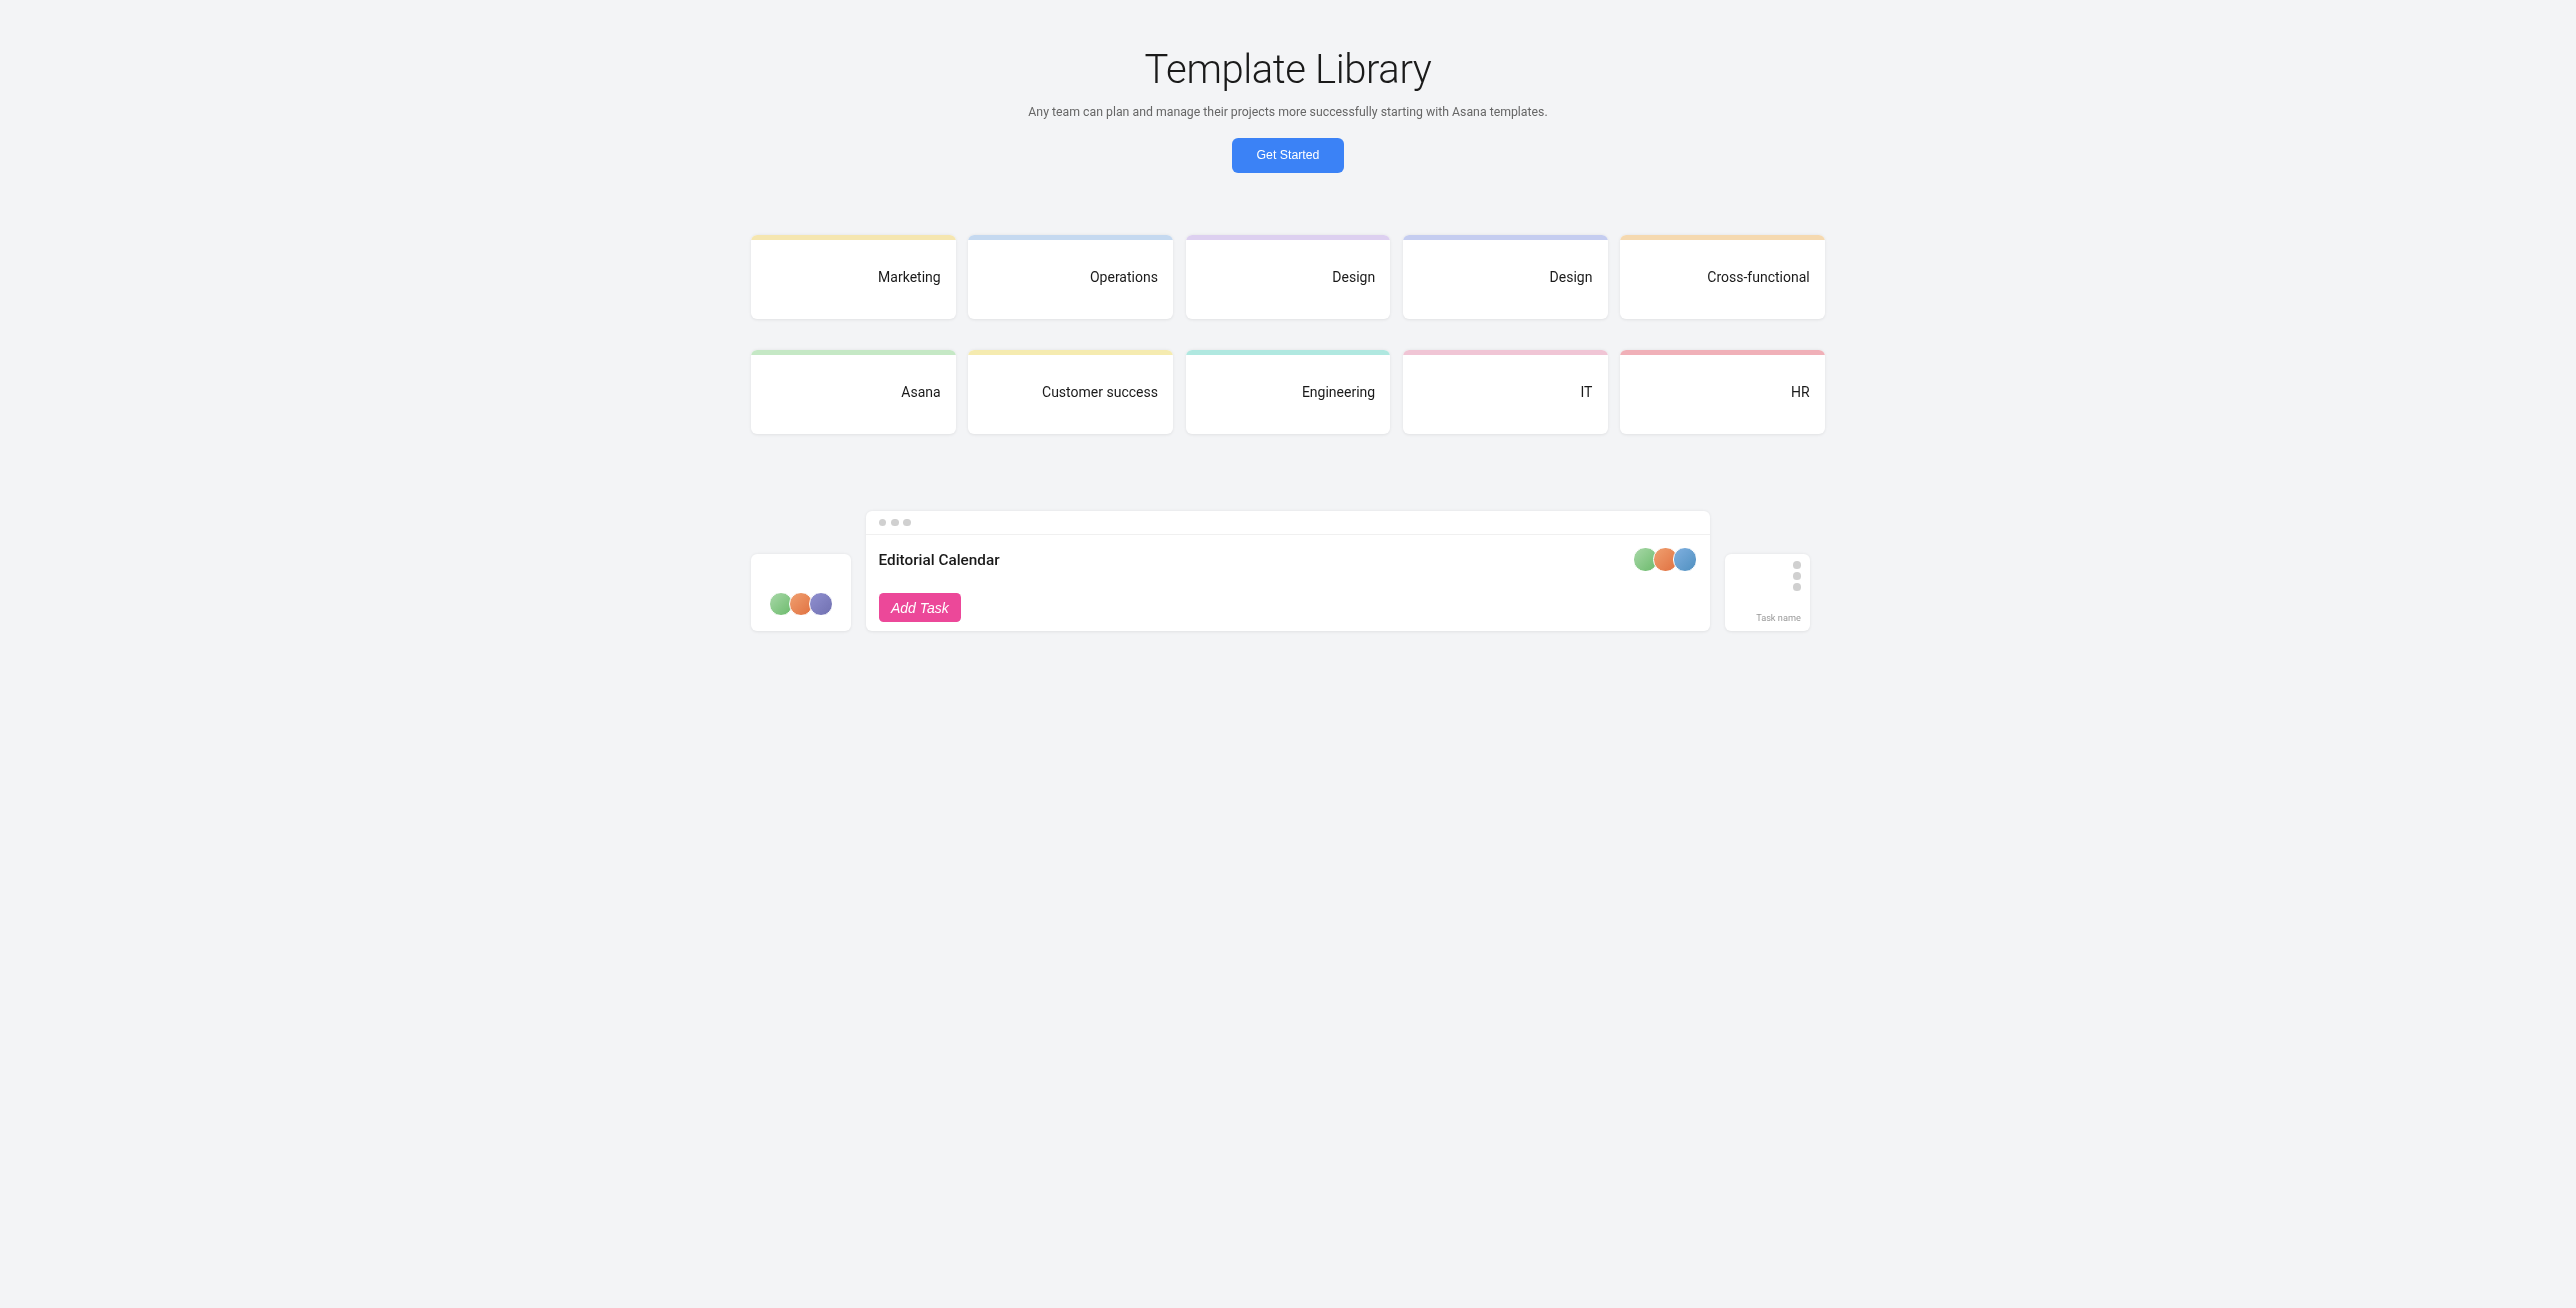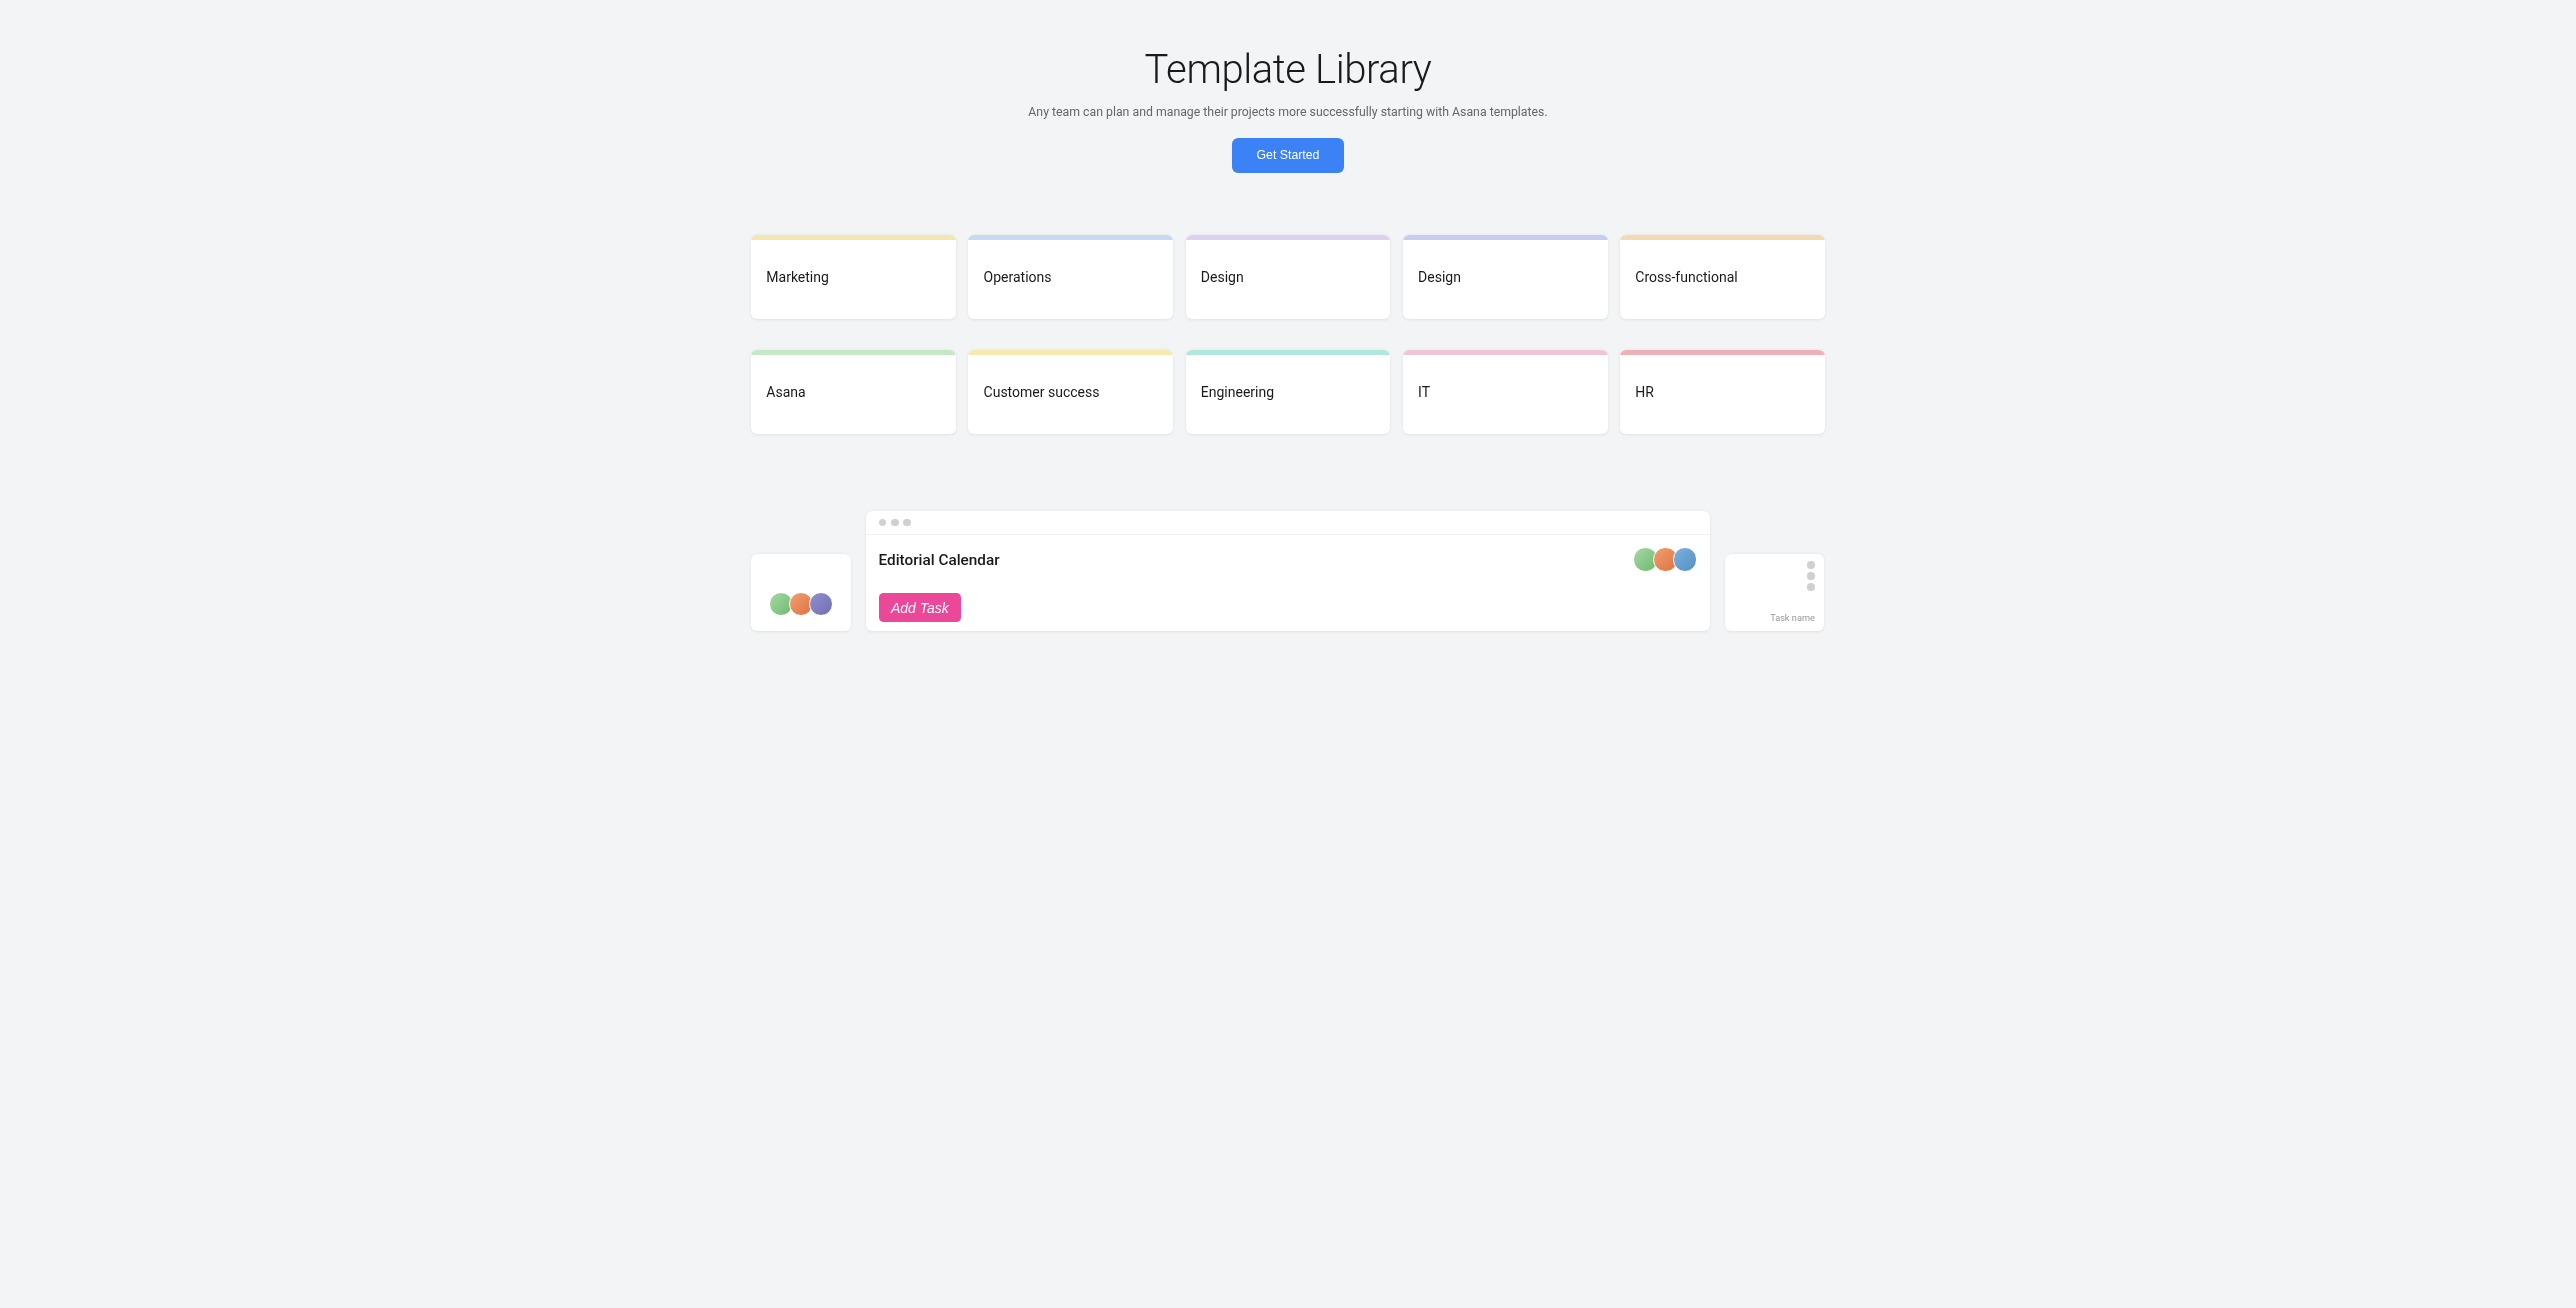--- a/index.html
+++ b/index.html
@@ -62,21 +62,21 @@
 
     .card {
       background: #fff;
       border-radius: 6.1px;
       box-shadow: 0 0.8px 3.1px rgba(0,0,0,0.08);
       overflow: hidden;
       cursor: pointer;
       transition: box-shadow 0.2s;
       display: flex;
       align-items: center;
-      justify-content: flex-start;
+      justify-content: flex-end;
       min-height: 84px;
       position: relative;
     }
 
     .card::before {
       content: '';
       position: absolute;
       top: 0;
       left: 0;
       right: 0;
@@ -189,21 +189,21 @@
       border: none;
       border-radius: 4.6px;
       padding: 6.1px 12.3px;
       font-size: 14px;
       cursor: pointer;
       font-style: italic;
     }
 
     
     .right-preview {
-      width: 99px;
+      width: 85px;
       flex-shrink: 0;
       background: #fff;
       border-radius: 6.1px;
       height: 77px;
       box-shadow: 0 0.8px 3.1px rgba(0,0,0,0.08);
       display: flex;
       flex-direction: column;
       align-items: flex-end;
       justify-content: flex-start;
       padding: 7.7px 9.2px;

